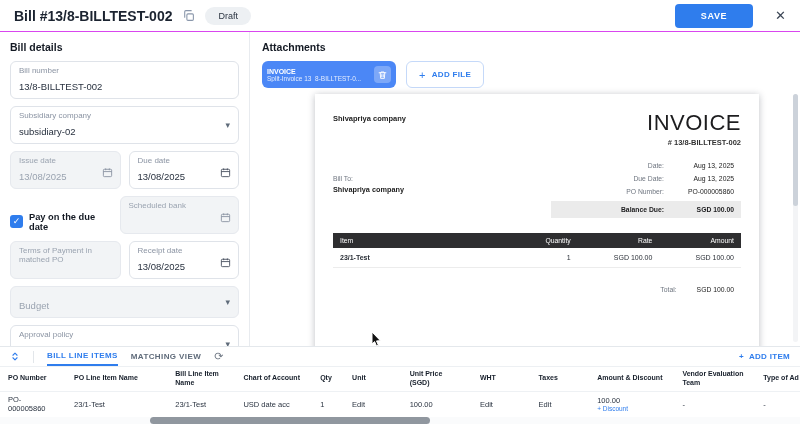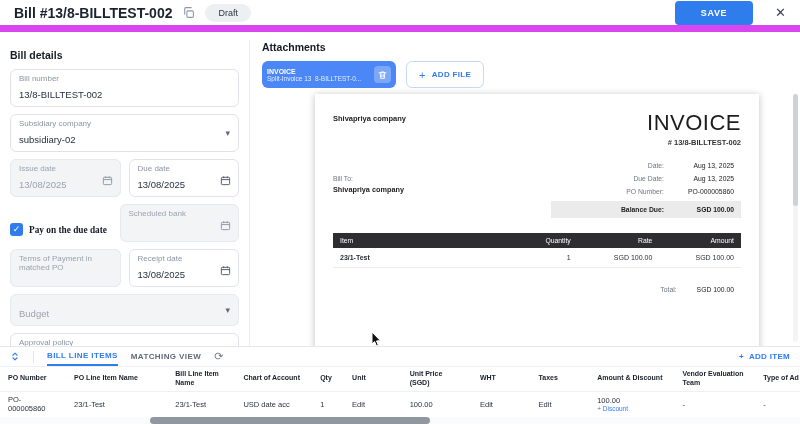--- a/index.html
+++ b/index.html
@@ -3,49 +3,49 @@
 <meta charset="utf-8">
 <style>
   * { margin:0; padding:0; box-sizing:border-box; }
   html,body { width:800px; height:424px; overflow:hidden; background:#fff;
               font-family:"Liberation Sans", sans-serif; color:#222; }
   .app { position:relative; width:800px; height:424px; background:#fff; }
 
   
   .topbar { position:absolute; top:0; left:0; right:0; height:32px; display:flex;
             align-items:center; gap:10px; padding:0 14px; background:#fff;
-            border-bottom:7px solid #d946ef; }
+            border-bottom:1px solid #d946ef; }
   .title { font-size:14px; font-weight:bold; color:#1b2330; }
   .icon-btn { display:flex; align-items:center; justify-content:center; cursor:pointer; }
   .badge { background:#edf0f3; border-radius:11px; padding:4px 13px; font-size:9px; color:#2b3442; }
   .spacer { flex:1; }
   .save-btn { background:#2f7ded; color:#fff; border:none; border-radius:4px;
               font-size:9px; font-weight:bold; letter-spacing:.6px; padding:7px 26px; cursor:pointer; }
   .close { font-size:13px; color:#3a4554; margin-left:12px; cursor:pointer; }
 
   
-  .left { position:absolute; top:40px; left:0; width:250px; bottom:78px;
+  .left { position:absolute; top:32px; left:0; width:250px; bottom:78px;
           border-right:1px solid #e8ebef; padding:9px 10px; overflow:hidden; }
   .sec-title { font-size:10.5px; font-weight:bold; color:#141a24; margin-bottom:8px; }
   .field { position:relative; border:1px solid #dfe3e9; border-radius:6px; background:#fff;
            padding:4px 8px; margin-bottom:7px; min-height:29px; }
   .field .lbl { display:block; font-size:8px; color:#8b94a3; margin-bottom:1px; }
   .field .val { font-size:9.5px; color:#28313f; }
   .field.disabled { background:#f2f4f6; border-color:#e6e9ee; }
   .field.disabled .lbl { color:#9aa3b0; }
   .field.disabled .val { color:#9aa3b0; }
   .chev { position:absolute; right:8px; top:50%; transform:translateY(-50%);
           font-size:9px; color:#5f6b7a; }
   .cal { position:absolute; right:7px; bottom:6px; }
   .row2 { display:flex; gap:8px; }
   .row2 > * { flex:1; min-width:0; }
   .chk-row { display:flex; align-items:center; gap:6px; padding-top:6px; }
   .chk { width:13px; height:13px; min-width:13px; background:#2f7ded; border-radius:3px;
          color:#fff; font-size:9px; line-height:13px; text-align:center; cursor:pointer; }
-  .chk-lbl { font-size:9.3px; font-weight:bold; color:#141a24;font-family:Liberation Serif, serif; }
+  .chk-lbl { font-size:9.3px; font-weight:bold; color:#141a24; }
 
   
   .right { position:absolute; top:32px; left:250px; right:0; bottom:78px;
            padding:9px 12px; overflow:hidden; }
   .attach-row { display:flex; gap:10px; margin-top:7px; }
   .chip { width:134px; height:27px; background:#4b87f6; border-radius:6px; color:#fff;
           display:flex; align-items:center; gap:5px; padding:3px 5px; cursor:pointer; }
   .chip-tx { flex:1; min-width:0; }
   .chip-t1 { font-size:7px; font-weight:bold; }
   .chip-t2 { font-size:6.5px; opacity:.85; white-space:nowrap; overflow:hidden; }

